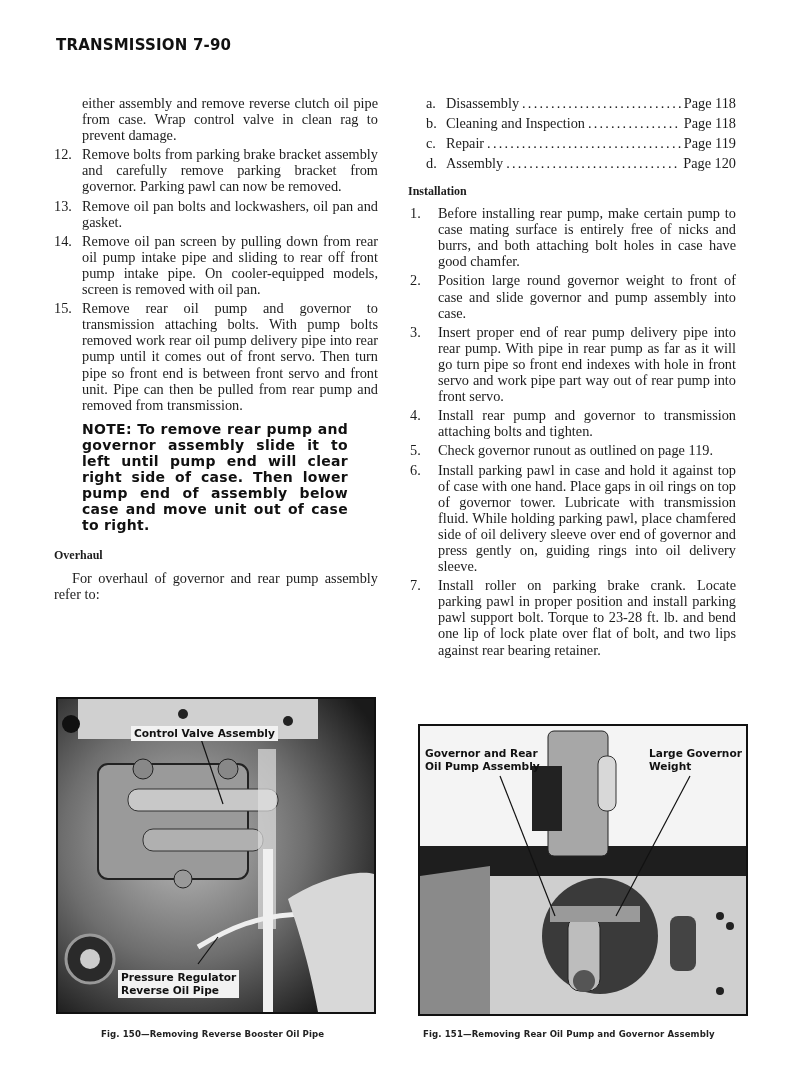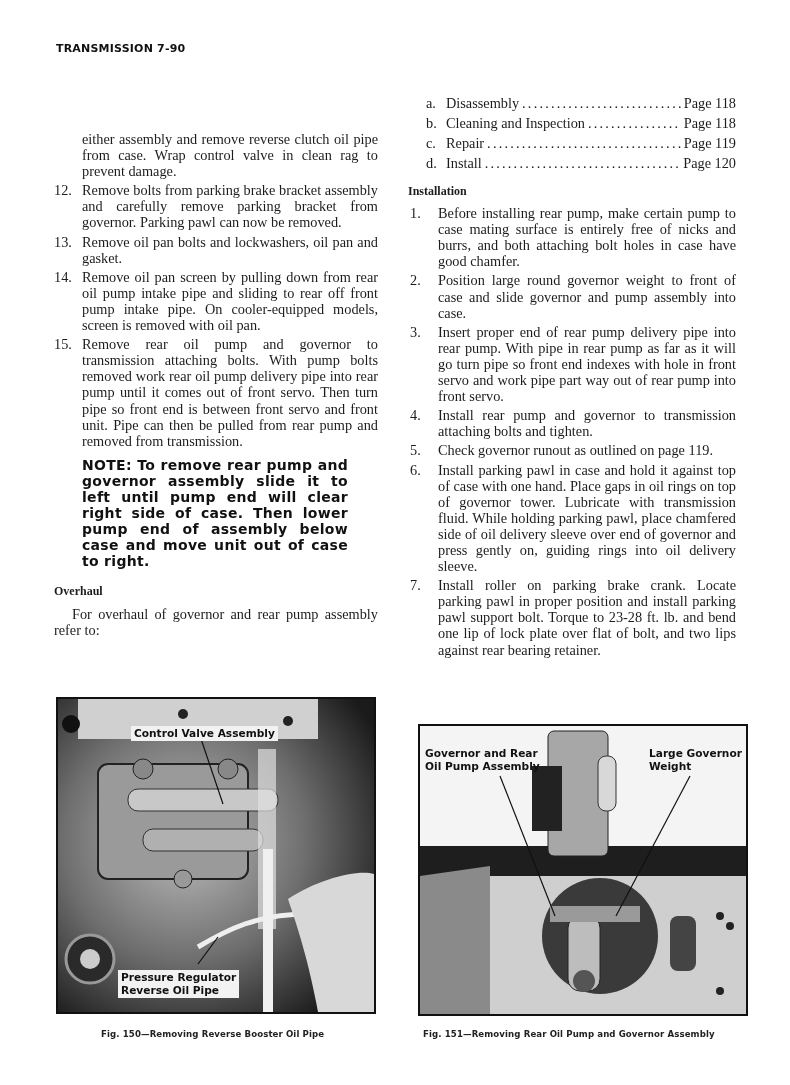--- a/index.html
+++ b/index.html
@@ -1,26 +1,26 @@
 <!DOCTYPE html>
 <html><head>
 <meta charset="utf-8">
 <style>
   html, body { margin: 0; padding: 0; background: #ffffff; }
   body { width: 790px; height: 1085px; position: relative; overflow: hidden; color: #1a1a1a; }
 
-  #header { position: absolute; left: 56px; top: 42px; font-family: "DejaVu Sans", sans-serif; font-weight: bold; font-size: 11px; letter-spacing: 0.2px; color: #111; }
+  #header { position: absolute; left: 56px; top: 36px; font-family: "DejaVu Sans", sans-serif; font-weight: bold; font-size: 15px; letter-spacing: 0.2px; color: #111; }
 
   .col { position: absolute; font-family: "Liberation Serif", "DejaVu Serif", serif; font-size: 14.3px; line-height: 16.1px; color: #1c1c1c; }
   #left-col { left: 54px; top: 95px; width: 324px; }
   #right-col { left: 410px; top: 95px; width: 326px; }
 
   .step { position: relative; padding-left: 28px; text-align: justify; margin-bottom: 3px; }
   .step .num { position: absolute; left: 0; top: 0; }
-  .cont { padding-left: 28px; text-align: justify; margin-bottom: 3px; margin-top: 36px; }
+  .cont { padding-left: 28px; text-align: justify; margin-bottom: 3px; }
 
   .note { padding-left: 28px; margin-top: 8px; margin-bottom: 14px; font-family: "DejaVu Sans", "Liberation Sans", sans-serif; font-weight: bold; font-size: 14px; line-height: 16.1px; letter-spacing: 0.3px; text-align: justify; color: #111; width: 266px; }
 
   .heading { font-family: "Liberation Serif", "DejaVu Serif", serif; font-weight: bold; font-size: 12px; margin: 6px 0 6px 0; }
   .para { text-indent: 18px; text-align: justify; }
 
   .toc { list-style: none; margin: 0; padding: 0 0 0 16px; }
   .toc li { display: flex; align-items: baseline; height: 20px; }
   .toc .letter { width: 20px; }
   .toc .label { white-space: nowrap; }
@@ -82,21 +82,21 @@
       <span class="page">Page 118</span>
     </li>
     <li>
       <span class="letter">c.</span>
       <span class="label">Repair</span>
       <span class="dots"></span>
       <span class="page">Page 119</span>
     </li>
     <li>
       <span class="letter">d.</span>
-      <span class="label">Install</span>
+      <span class="label">Assembly</span>
       <span class="dots"></span>
       <span class="page">Page 120</span>
     </li>
   </ul>
   <div class="heading" style="margin-left:-2px; margin-top:8px;">Installation</div>
   <div class="step">
     <span class="num">1.</span>
     <span>Before installing rear pump, make certain pump to case mating surface is entirely free of nicks and burrs, and both attaching bolt holes in case have good chamfer.</span>
   </div>
   <div class="step">

